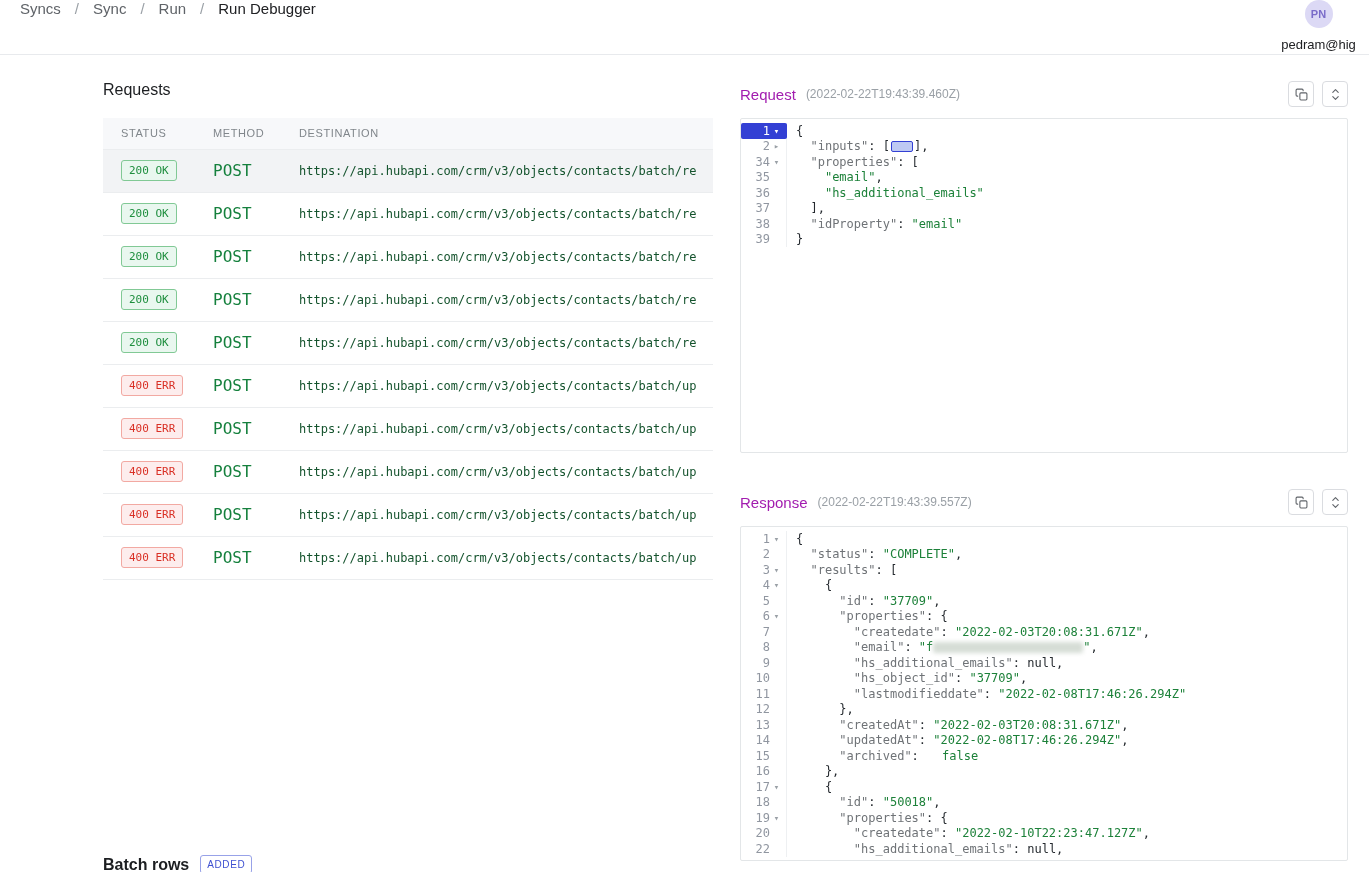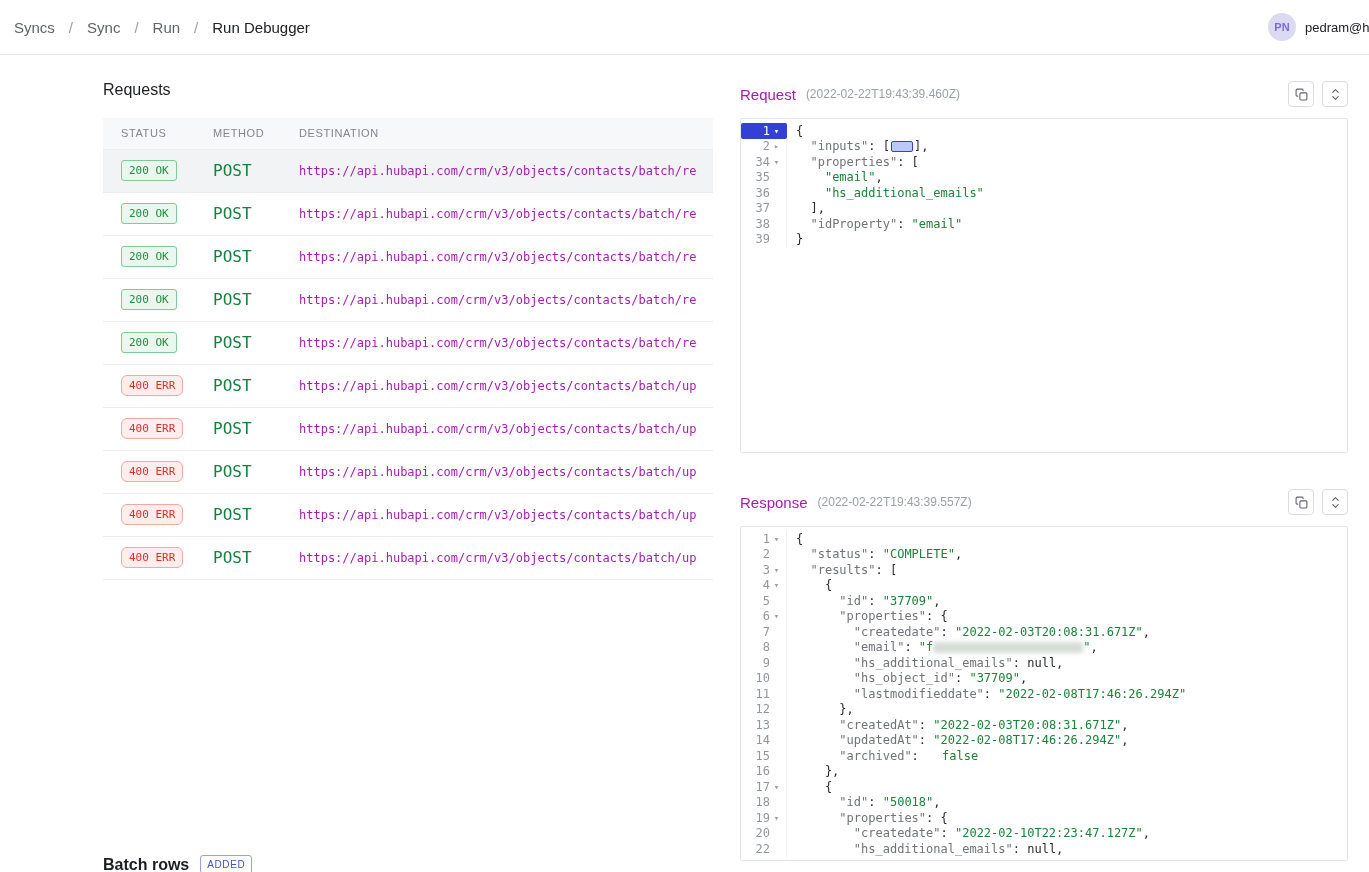--- a/index.html
+++ b/index.html
@@ -1,26 +1,26 @@
 <!DOCTYPE html>
 <html style="--accent-blue: #3340d4; --ok-green: #1e8e3e; --ok-border: #81c995; --ok-bg: #e9f7ef; --err-red: #d93025; --err-border: #f2a9a2; --err-bg: #fdeded; --string-green: #1c8139; --key-gray: #6f7377; --added-blue: #3f51d1;"><head>
 <meta charset="utf-8">
 <style>
   * { margin:0; padding:0; box-sizing:border-box; }
   html,body { width:1369px; height:872px; overflow:hidden; background:#fff;
     font-family:"Liberation Sans", sans-serif; color:#202124; }
   .page { position:relative; width:1369px; height:872px; background:#fff; }
 
   
-  .topbar { height:55px; border-bottom:1px solid #e8eaed; display:flex; align-items:center; padding-left:14px; }
+  .topbar { height:55px; border-bottom:1px solid #e8eaed; display:flex; align-items:flex-start; padding-left:20px; }
   .breadcrumb { display:flex; align-items:center; gap:14px; font-size:15px; }
   .crumb { color:#5f6368; cursor:pointer; }
   .crumb.current { color:#202124; }
   .sep { color:#9aa0a6; }
-  .topbar-right { margin-left:auto; display:flex; align-items:center; gap:9px; width:101px; overflow:hidden; white-space:nowrap; flex-shrink:0; }
+  .topbar-right { margin-left:auto; display:flex; align-items:center; gap:9px; width:101px; overflow:hidden; white-space:nowrap; flex-shrink:0;flex-direction:column; }
   .avatar { width:28px; height:28px; border-radius:50%; background:#dcd9f5; color:#7a6cc9;
     font-size:11px; font-weight:bold; display:flex; align-items:center; justify-content:center; flex-shrink:0; cursor:pointer; }
   .user-email { font-size:13px; color:#202124; }
 
   
   .main { display:flex; align-items:flex-start; padding:26px 0 0 103px; }
   .left-col { width:610px; flex-shrink:0; overflow:hidden; }
   .right-col { width:608px; margin-left:27px; flex-shrink:0; }
 
   .panel-title { font-size:16px; font-weight:400; color:#1c1e21; margin-bottom:19px; }
@@ -28,25 +28,25 @@
   
   table { border-collapse:collapse; table-layout:fixed; width:610px; }
   col.c-status { width:92px; } col.c-method { width:86px; }
   thead th { background:#f7f8fa; border-bottom:1px solid #ebedef; height:31px; text-align:left;
     font-size:11px; font-weight:400; color:#80868b; letter-spacing:.6px; padding-left:18px; }
   tbody td { height:43px; border-bottom:1px solid #ebedef; padding-left:18px; vertical-align:middle; }
   tbody tr { cursor:pointer; }
   tbody tr.selected { background:#f2f3f5; }
   .mono { font-family:"DejaVu Sans Mono", monospace; }
   .method-cell { font-size:16px; color:#15803d; }
-  .dest-cell { font-size:12px; color:#a21caf; white-space:nowrap; overflow:hidden; }
+  .dest-cell { font-size:12px; color:#14532d; white-space:nowrap; overflow:hidden; }
   .badge { display:inline-block; font-family:"DejaVu Sans Mono", monospace; font-size:11px;
     padding:3px 7px; border-radius:3px; border:1px solid; }
   .badge-ok { color:var(--ok-green,#1e8e3e); border-color:var(--ok-border,#81c995); background:var(--ok-bg,#e9f7ef); }
-  .badge-err { color:var(--err-red,#d93025); border-color:var(--err-border,#f2a9a2); background:var(--err-bg,#fdeded);border-radius:6px; }
+  .badge-err { color:var(--err-red,#d93025); border-color:var(--err-border,#f2a9a2); background:var(--err-bg,#fdeded); }
 
   
   .viewer + .viewer { margin-top:36px; }
   .viewer-header { display:flex; align-items:center; margin-bottom:11px; }
   .viewer-header h2 { font-size:15px; font-weight:400; color:#a21caf; }
   .timestamp { font-size:12px; color:#9aa0a6; margin-left:10px; }
   .viewer-actions { margin-left:auto; display:flex; gap:8px; }
   .icon-btn { width:26px; height:26px; background:#fff; border:1px solid #dadce0; border-radius:4px;
     display:flex; align-items:center; justify-content:center; cursor:pointer; color:#5f6368; }
   .icon-btn svg { display:block; }

